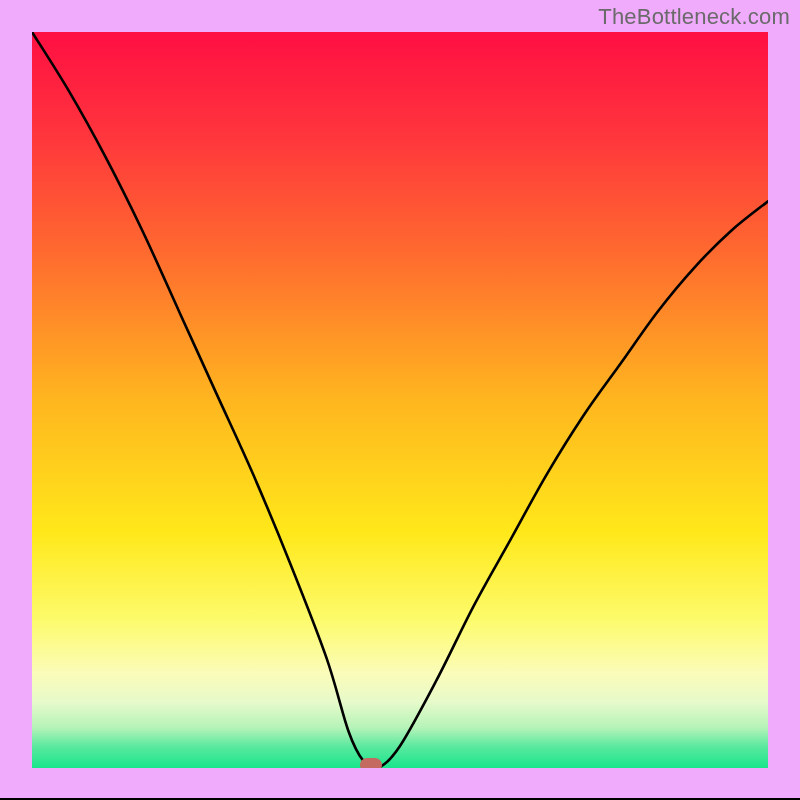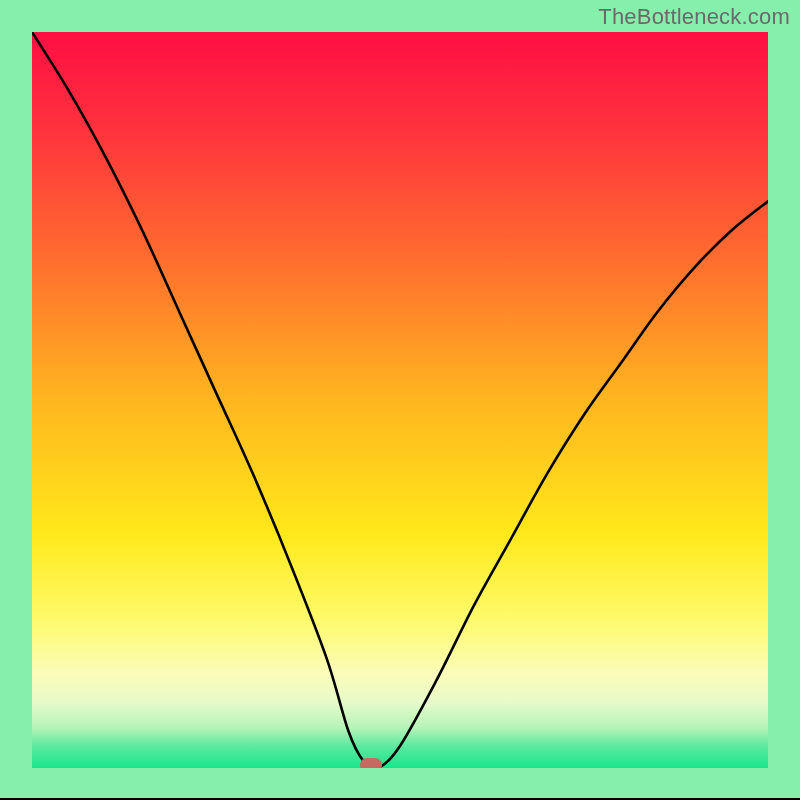--- a/index.html
+++ b/index.html
@@ -8,21 +8,21 @@
     width: 800px;
     height: 800px;
     overflow: hidden;
     background: #000;
     font-family: Arial, Helvetica, sans-serif;
   }
   .frame {
     position: relative;
     width: 800px;
     height: 798px;
-    background: #86efac;
+    background: #f0abfc;
   }
   .watermark {
     position: absolute;
     top: 4px;
     right: 10px;
     color: #6a6a6a;
     font-size: 22px;
     font-weight: 500;
     letter-spacing: 0.2px;
     z-index: 10;

